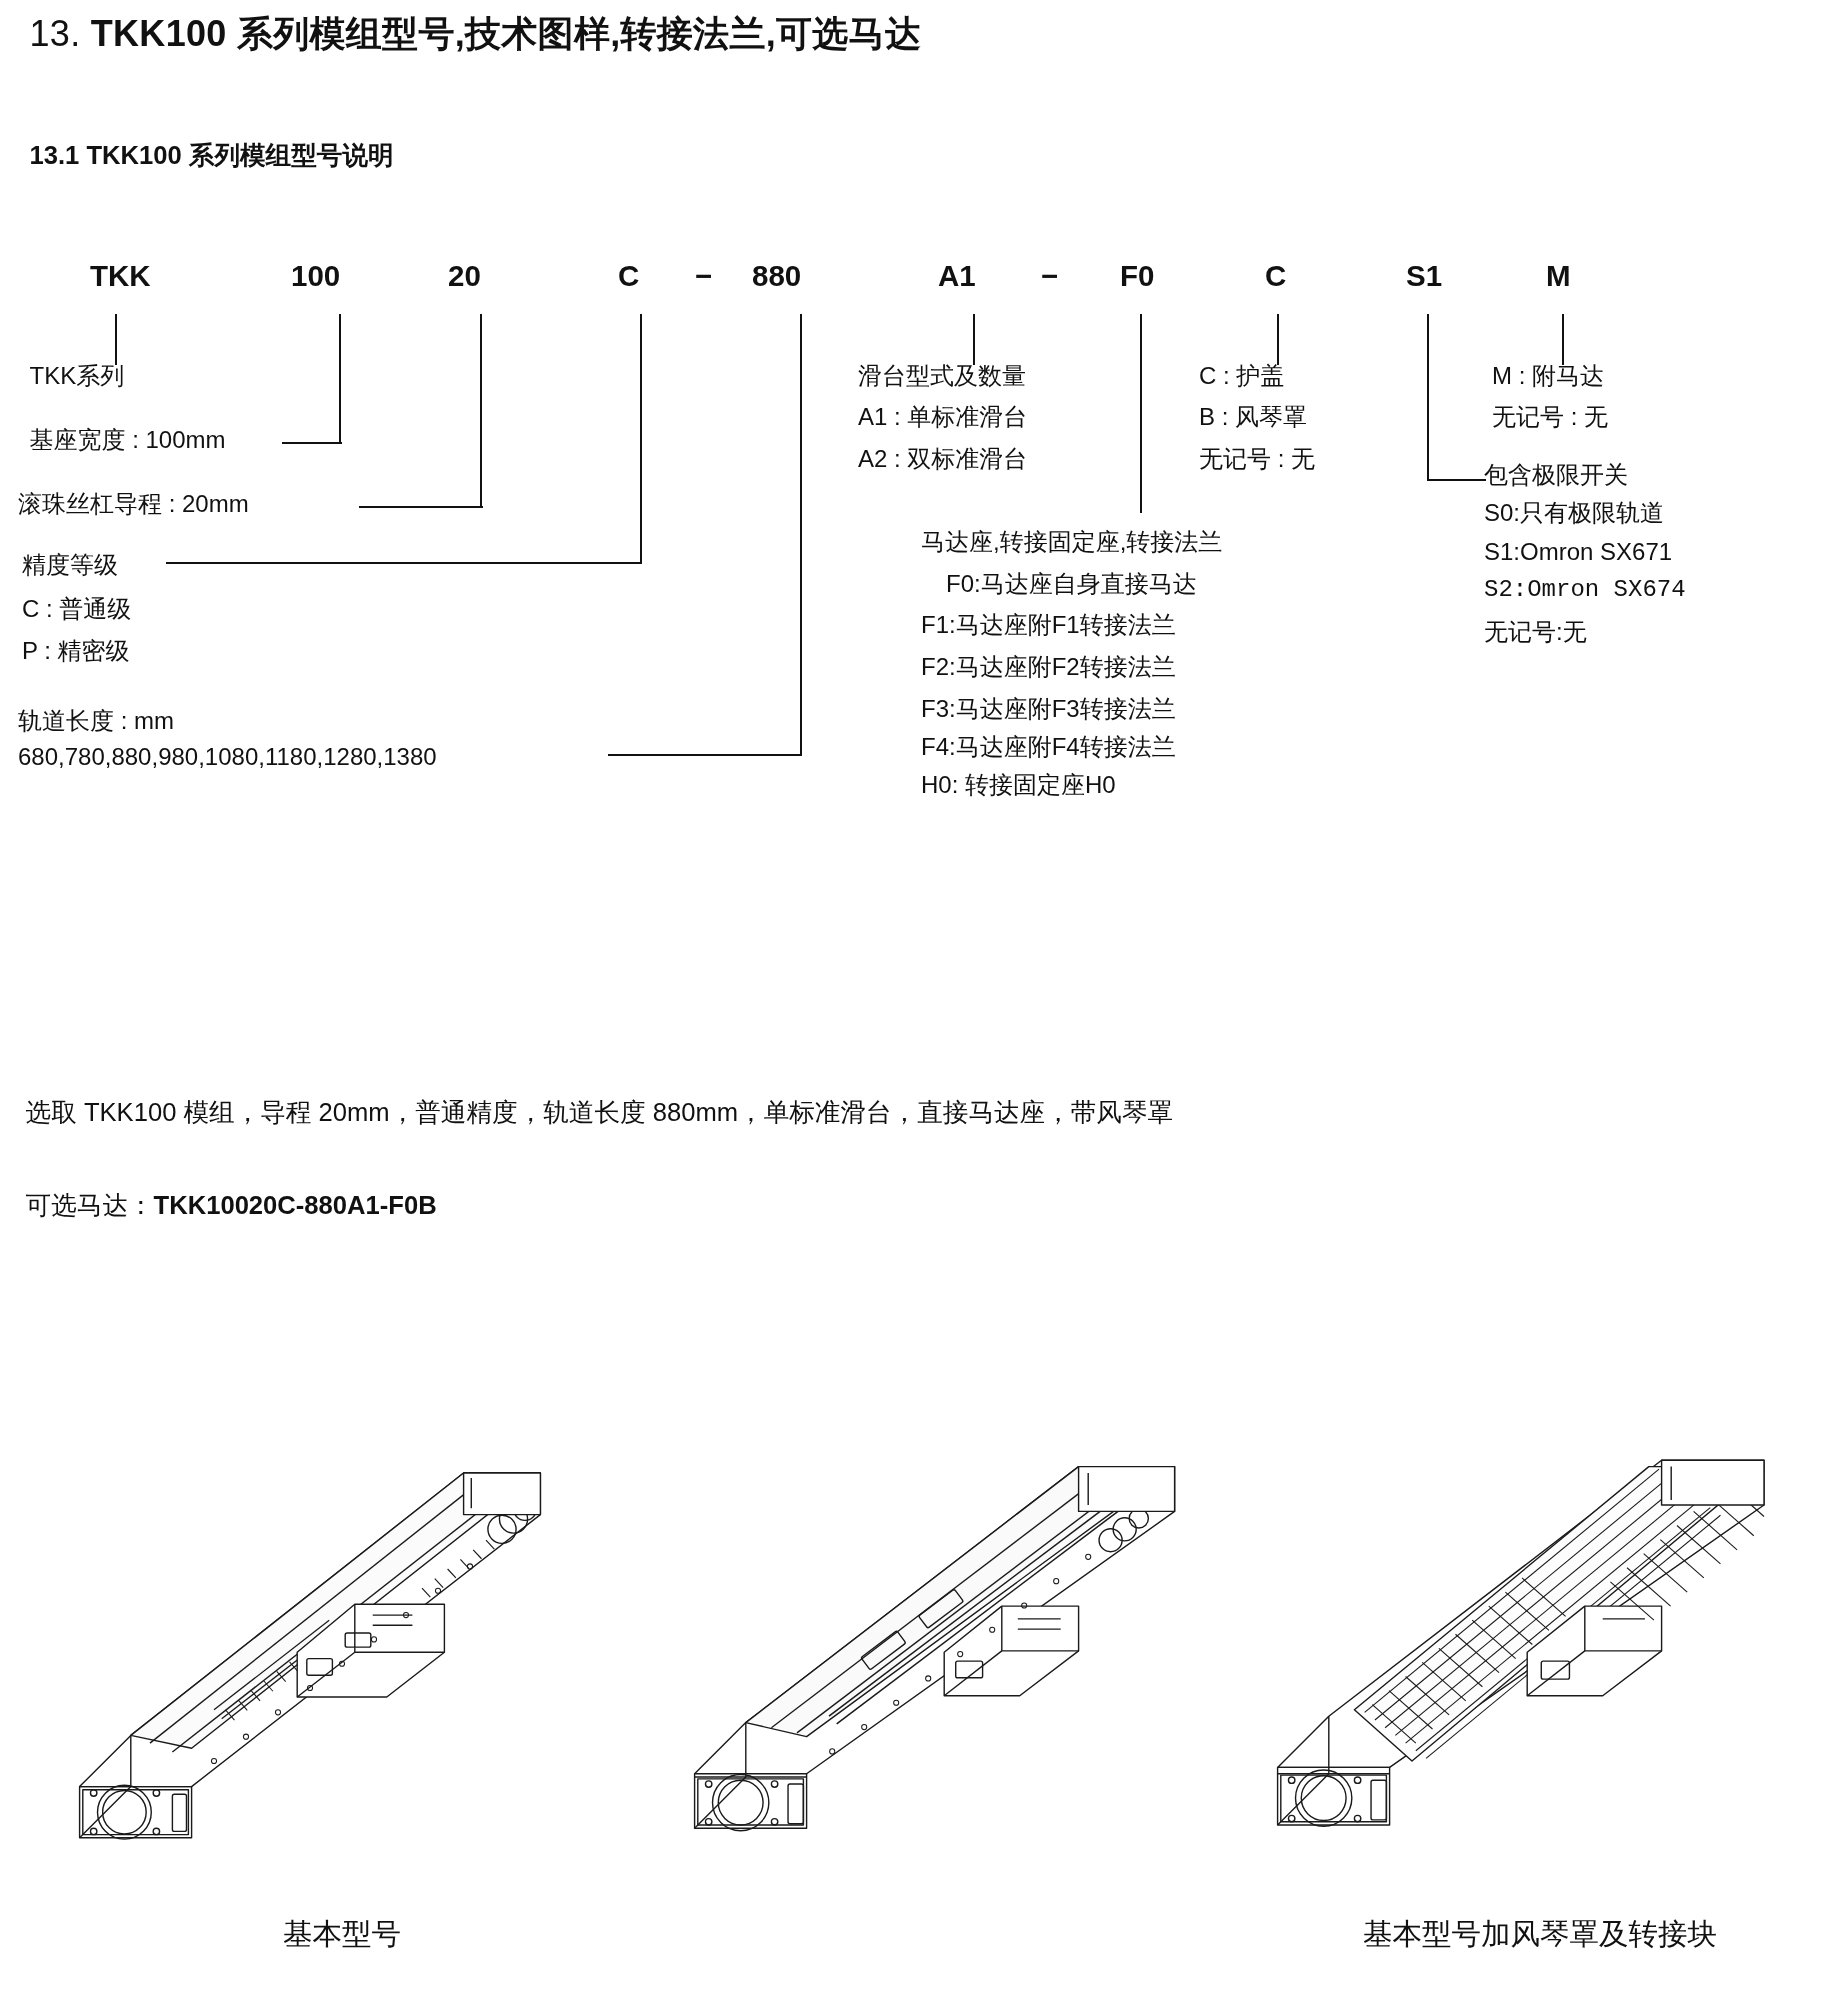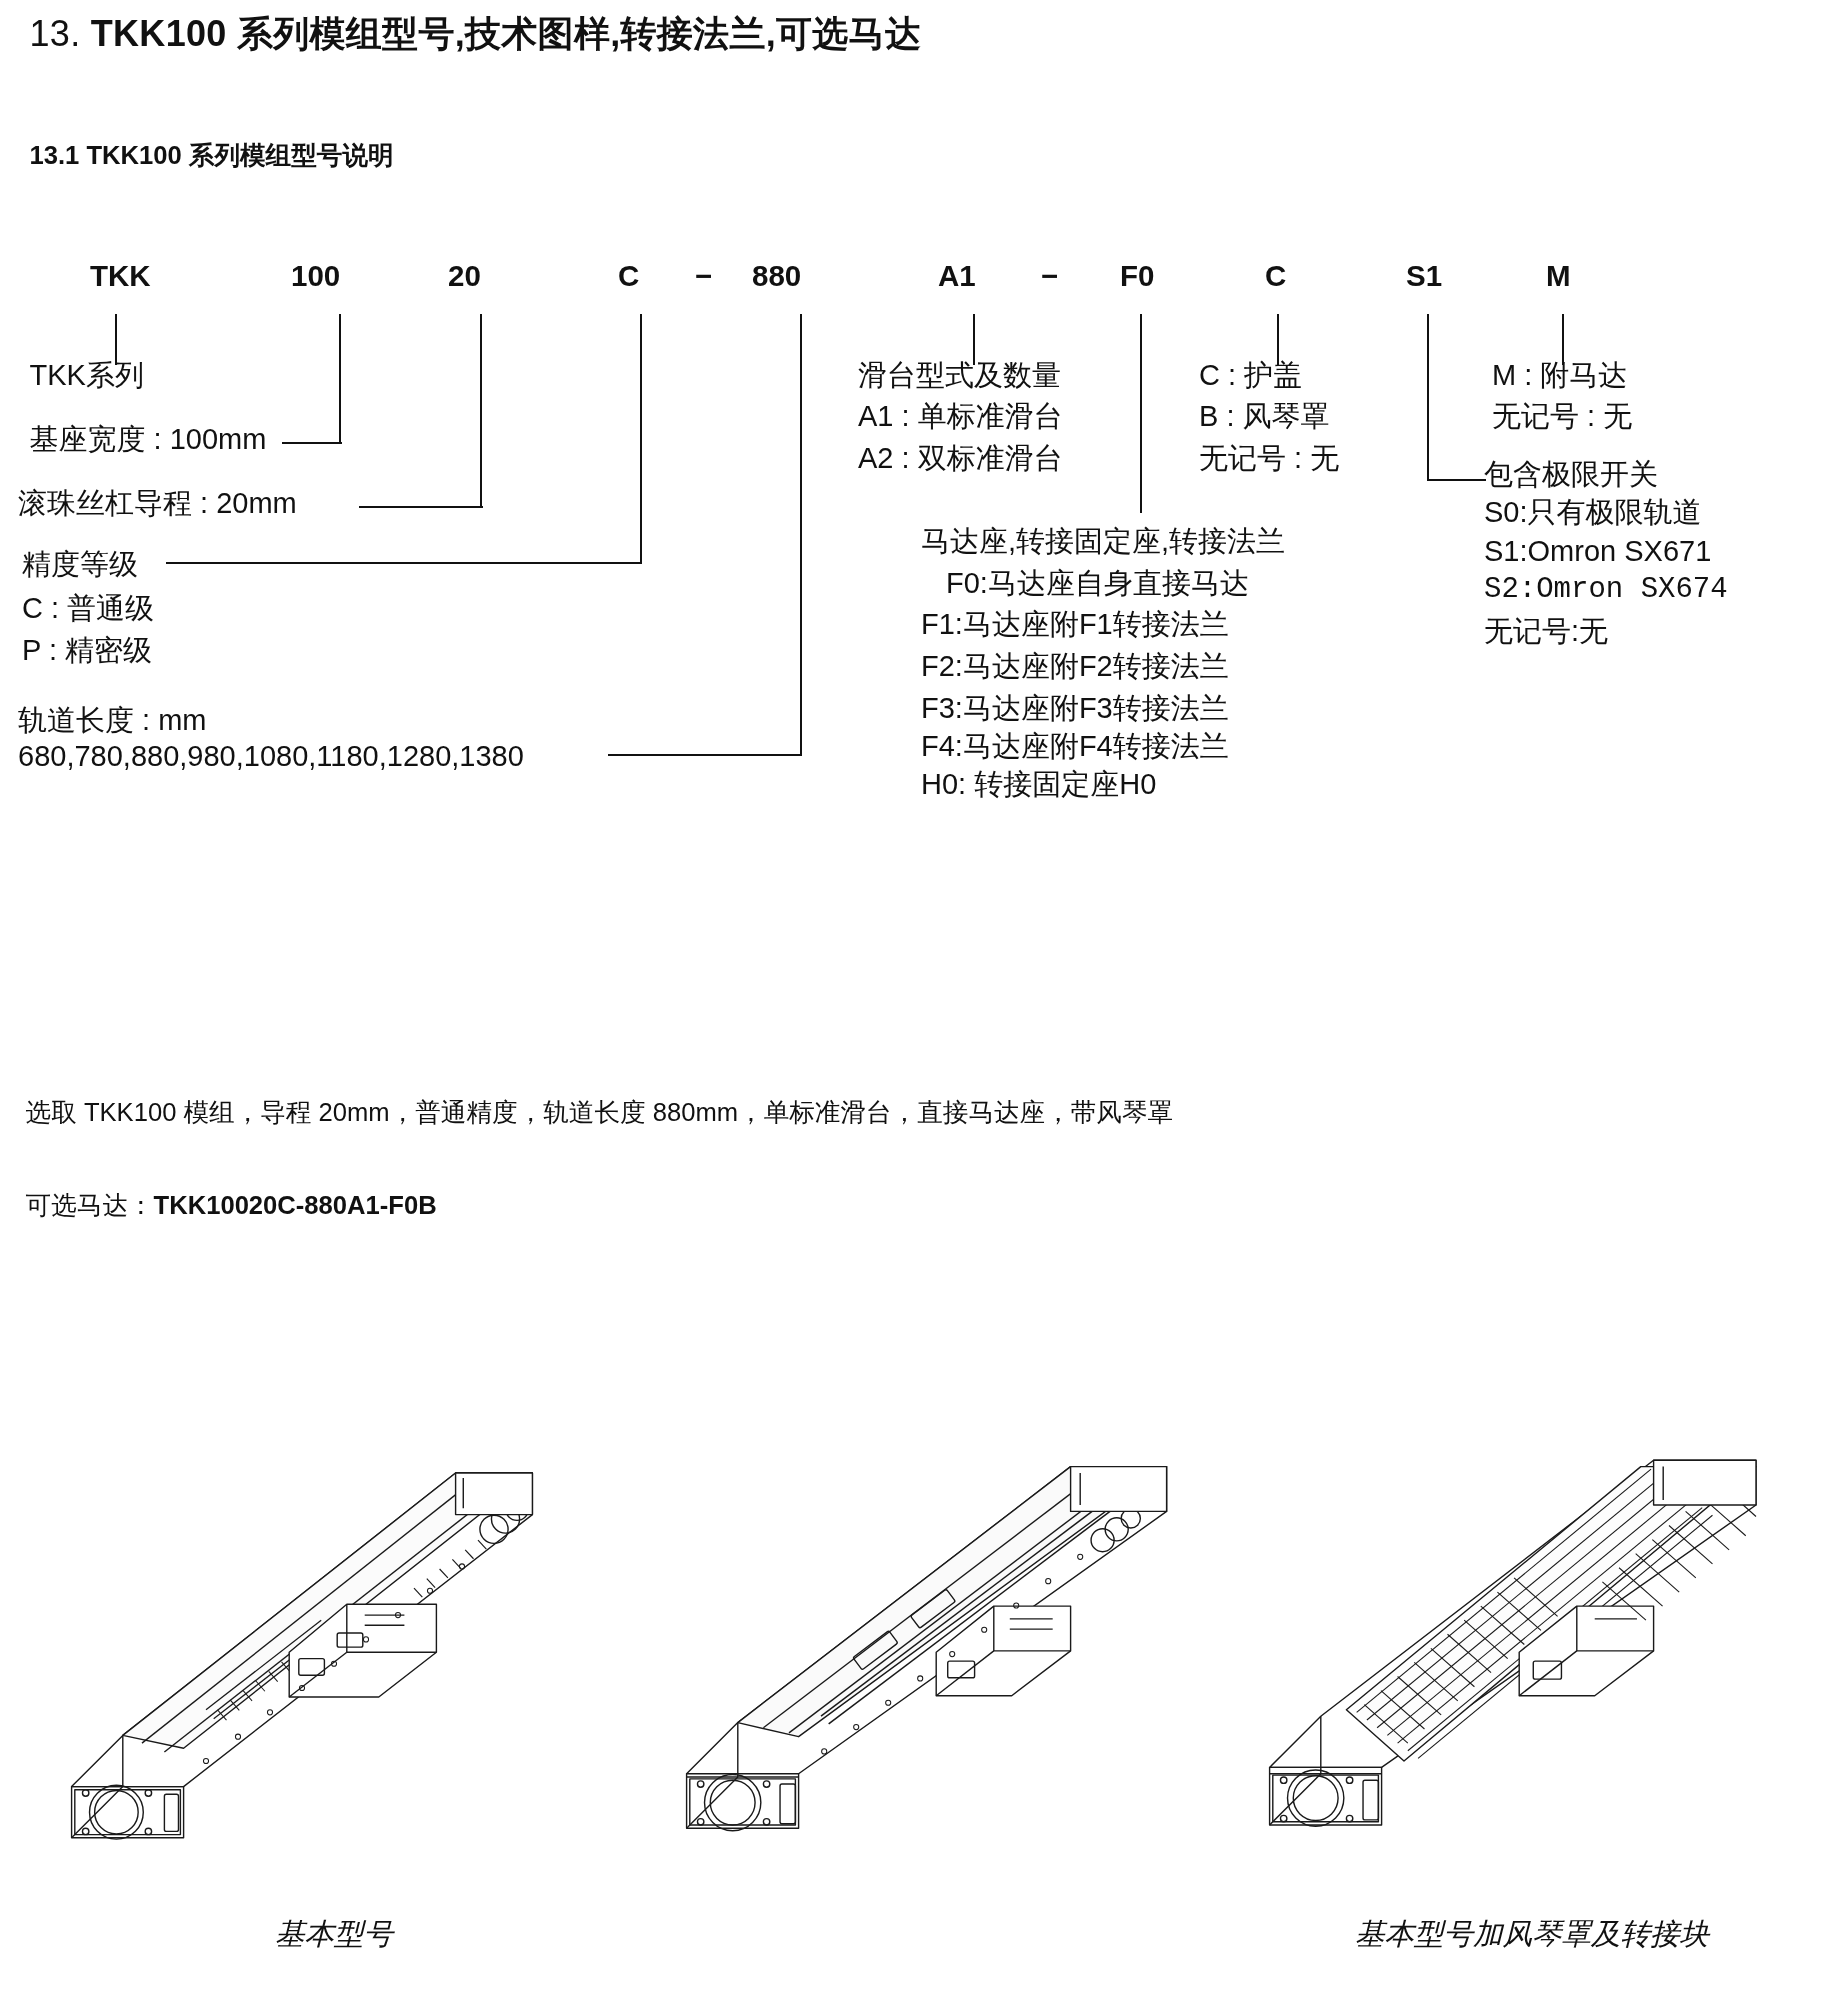--- a/index.html
+++ b/index.html
@@ -67,21 +67,21 @@
   }
   .hline {
     position: absolute;
     height: 1.9px;
     background: #111111;
   }
 
   
   .ann {
     position: absolute;
-    font-size: 29px;
+    font-size: 24px;
     line-height: 33px;
     white-space: nowrap;
   }
 
   
   .example-line {
     position: absolute;
     font-size: 25.6px;
     white-space: nowrap;
   }
@@ -91,25 +91,24 @@
     width: 16.6px;
     height: 16.6px;
     border: 1.9px solid #111;
     margin: 0 1.3px;
     vertical-align: 1.3px;
   }
 
   
   .figures {
     position: absolute;
-    left: 8px;
+    left: 16px;
     top: 1377px;
     width: 1796px;
     height: 628px;
-    font-style: italic;
   }
   .fig {
     position: absolute;
     top: 0;
     width: 576px;
     height: 512px;
   }
   .fig svg { display: block; }
   .fig-caption {
     position: absolute;

